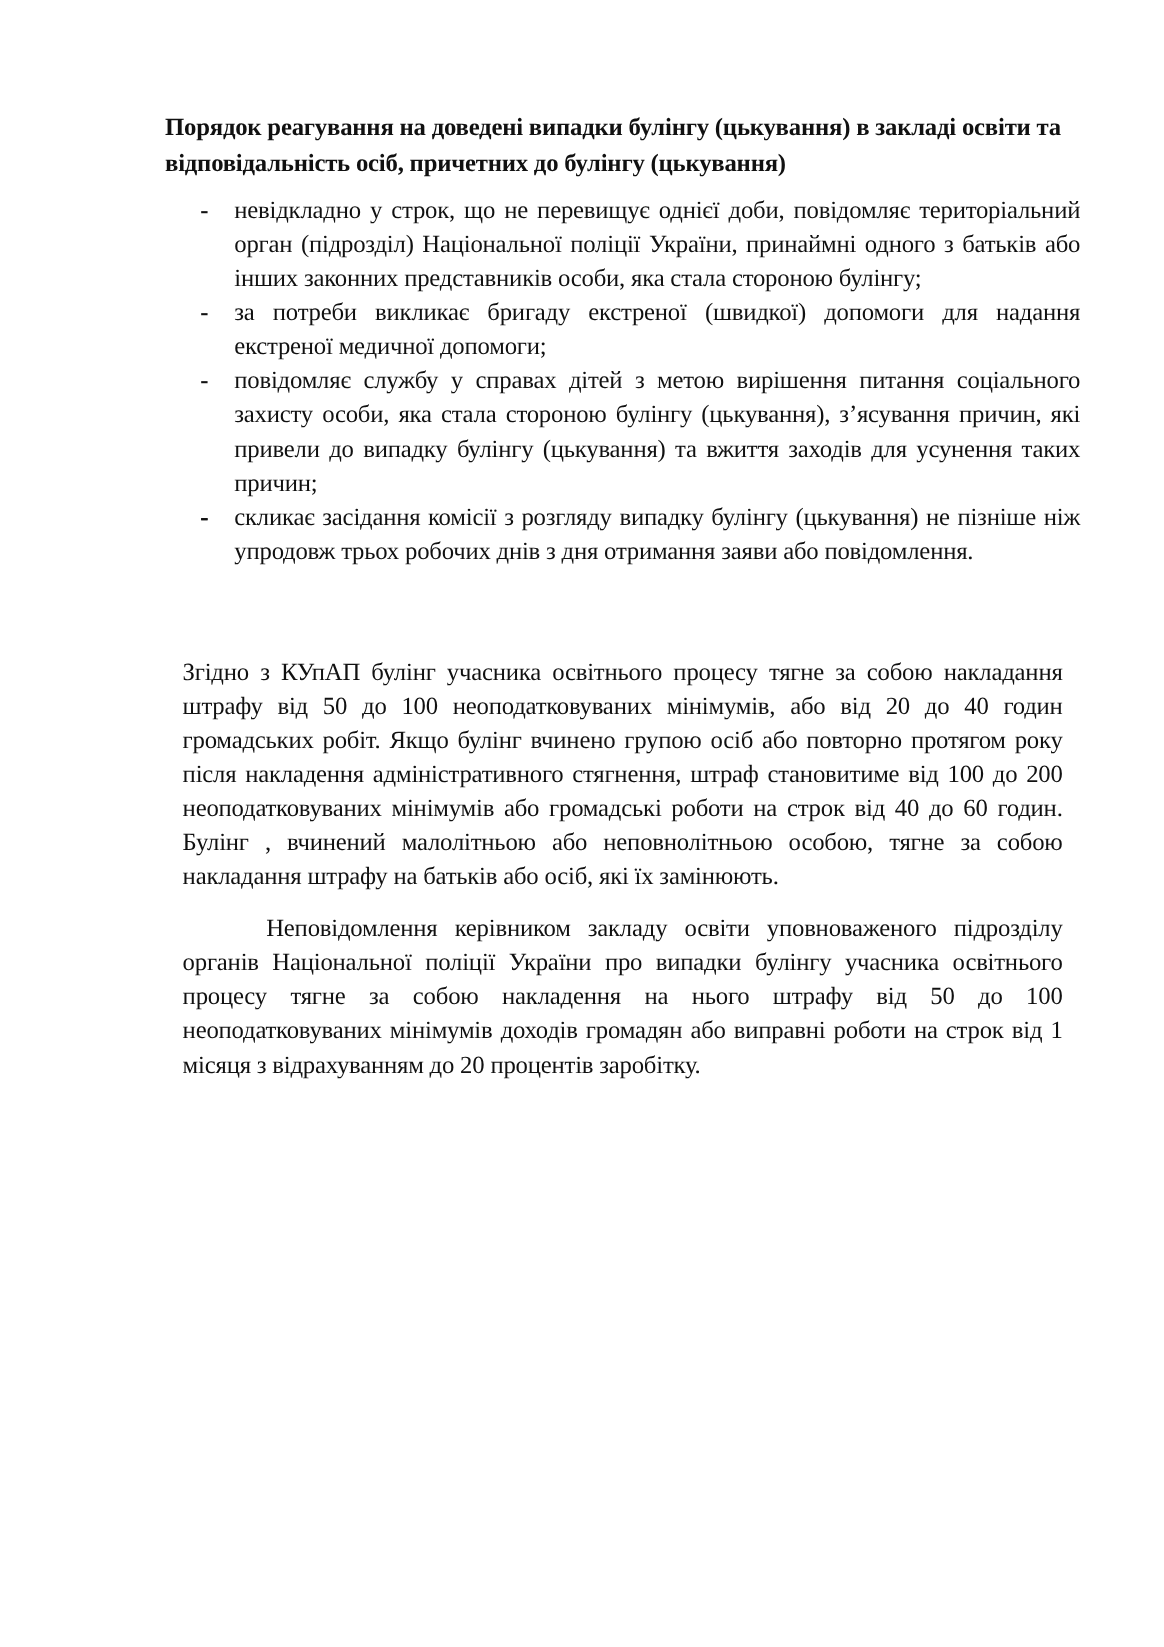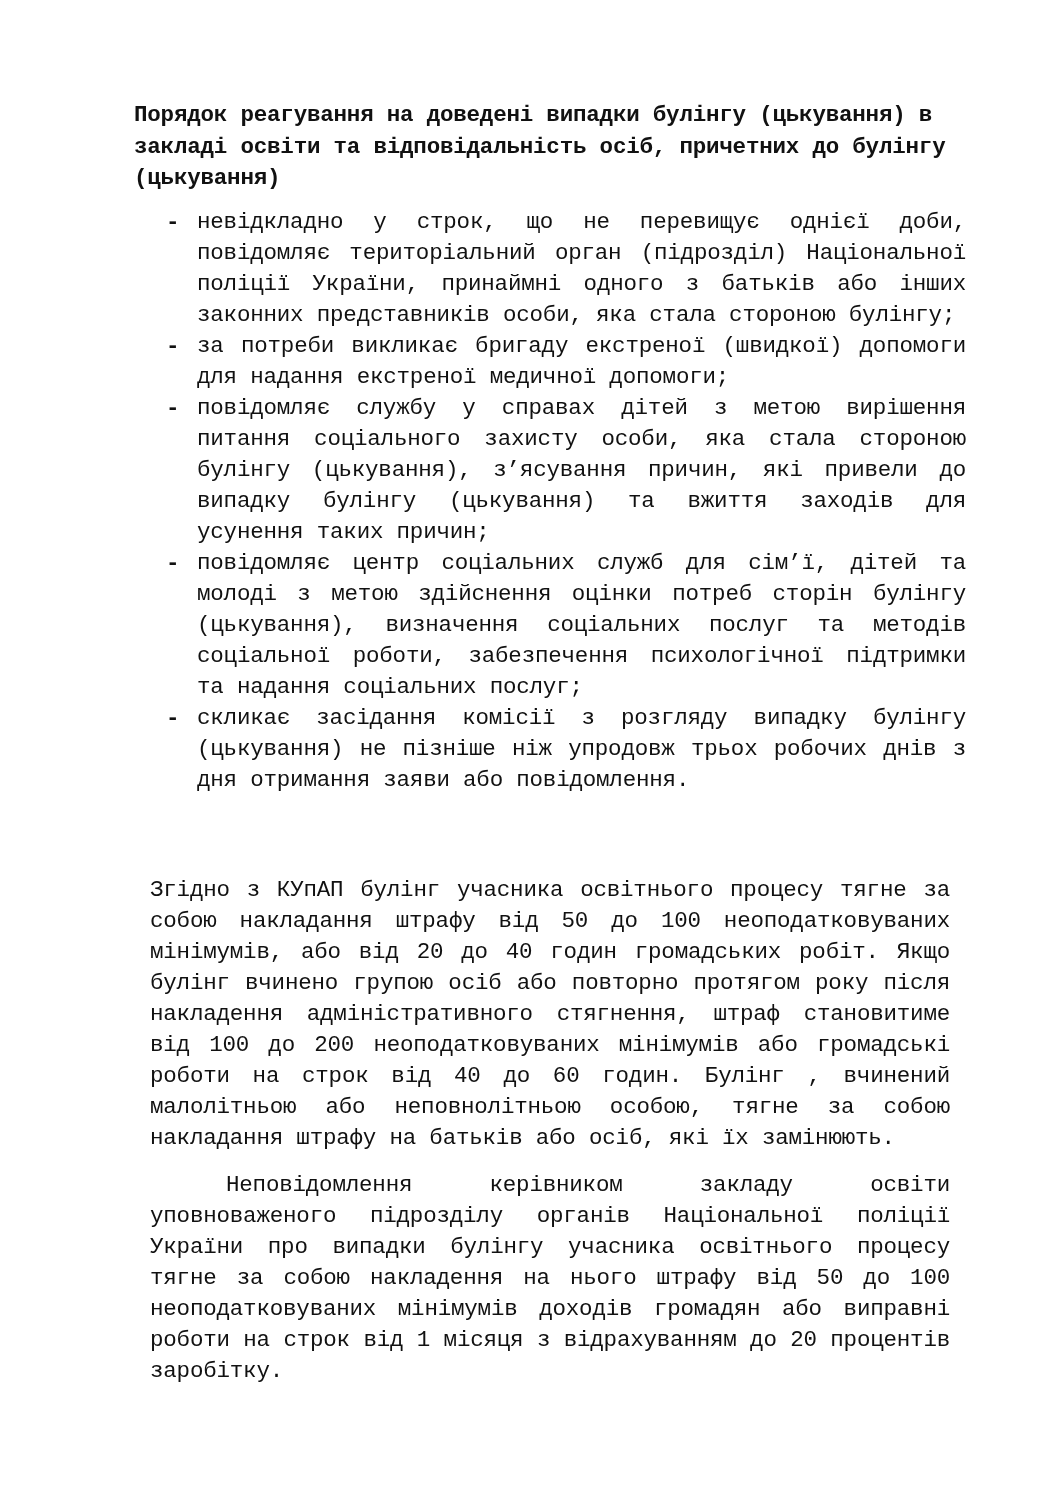--- a/index.html
+++ b/index.html
@@ -10,24 +10,23 @@
     body {
       width: 1058px;
       height: 1497px;
       position: relative;
       overflow: hidden;
       font-family: "Liberation Serif", "DejaVu Serif", serif;
       color: #111111;
     }
     .page {
       position: absolute;
-      left: 134px;
+      left: 150px;
       top: 100px;
       width: 832px;
-      font-family: Liberation Mono, monospace;
     }
     .title {
       font-weight: bold;
       font-size: 22.5px;
       line-height: 31.5px;
       margin: 0;
       letter-spacing: -0.2px;
     }
     .intro {
       font-size: 22.5px;
@@ -83,21 +82,20 @@
     <li class="list-item">
       <span class="bullet">-</span>
       <span>за потреби викликає бригаду екстреної (швидкої) допомоги для надання екстреної медичної допомоги;</span>
     </li>
     <li class="list-item">
       <span class="bullet">-</span>
       <span>повідомляє службу у справах дітей з метою вирішення питання соціального захисту особи, яка стала стороною булінгу (цькування), з’ясування причин, які привели до випадку булінгу (цькування) та вжиття заходів для усунення таких причин;</span>
     </li>
     <li class="list-item">
       <span class="bullet">-</span>
-      <span>повідомляє центр соціальних служб для сім’ї, дітей та молоді з метою здійснення оцінки потреб сторін булінгу (цькування), визначення соціальних послуг та методів соціальної роботи, забезпечення психологічної підтримки та надання соціальних послуг;</span>
     </li>
     <li class="list-item">
       <span class="bullet">-</span>
       <span>скликає засідання комісії з розгляду випадку булінгу (цькування) не пізніше ніж упродовж трьох робочих днів з дня отримання заяви або повідомлення.</span>
     </li>
   </ul>
 
   <p class="para para-1">Згідно з КУпАП булінг учасника освітнього процесу тягне за собою накладання штрафу від 50 до 100 неоподатковуваних мінімумів, або від 20 до 40 годин громадських робіт. Якщо булінг вчинено групою осіб або повторно протягом року після накладення адміністративного стягнення, штраф становитиме від 100 до 200 неоподатковуваних мінімумів або громадські роботи на строк від 40 до 60 годин. Булінг , вчинений малолітньою або неповнолітньою особою, тягне за собою накладання штрафу на батьків або осіб, які їх замінюють.</p>
   <p class="para para-2">Неповідомлення керівником закладу освіти уповноваженого підрозділу органів Національної поліції України про випадки булінгу учасника освітнього процесу тягне за собою накладення на нього штрафу від 50 до 100 неоподатковуваних мінімумів доходів громадян або виправні роботи на строк від 1 місяця з відрахуванням до 20 процентів заробітку.</p>
 </div>

